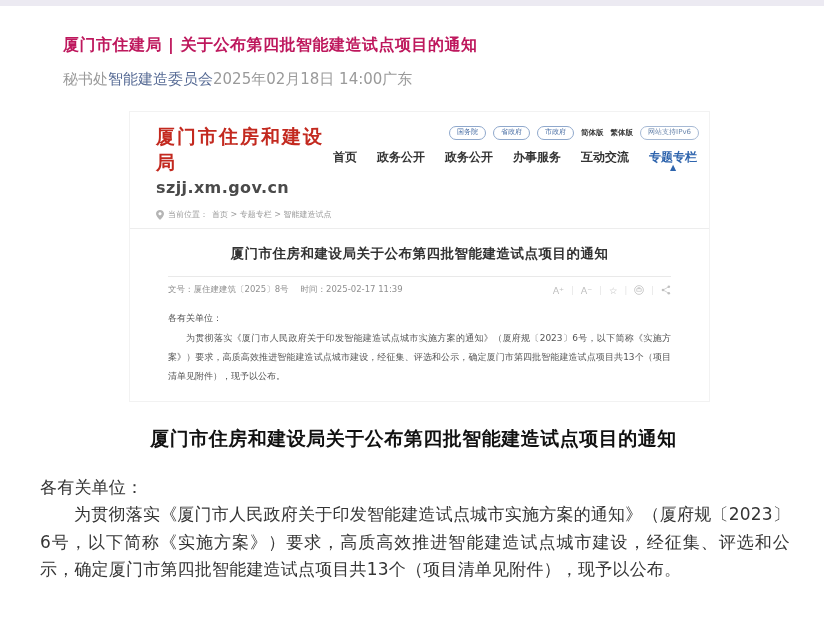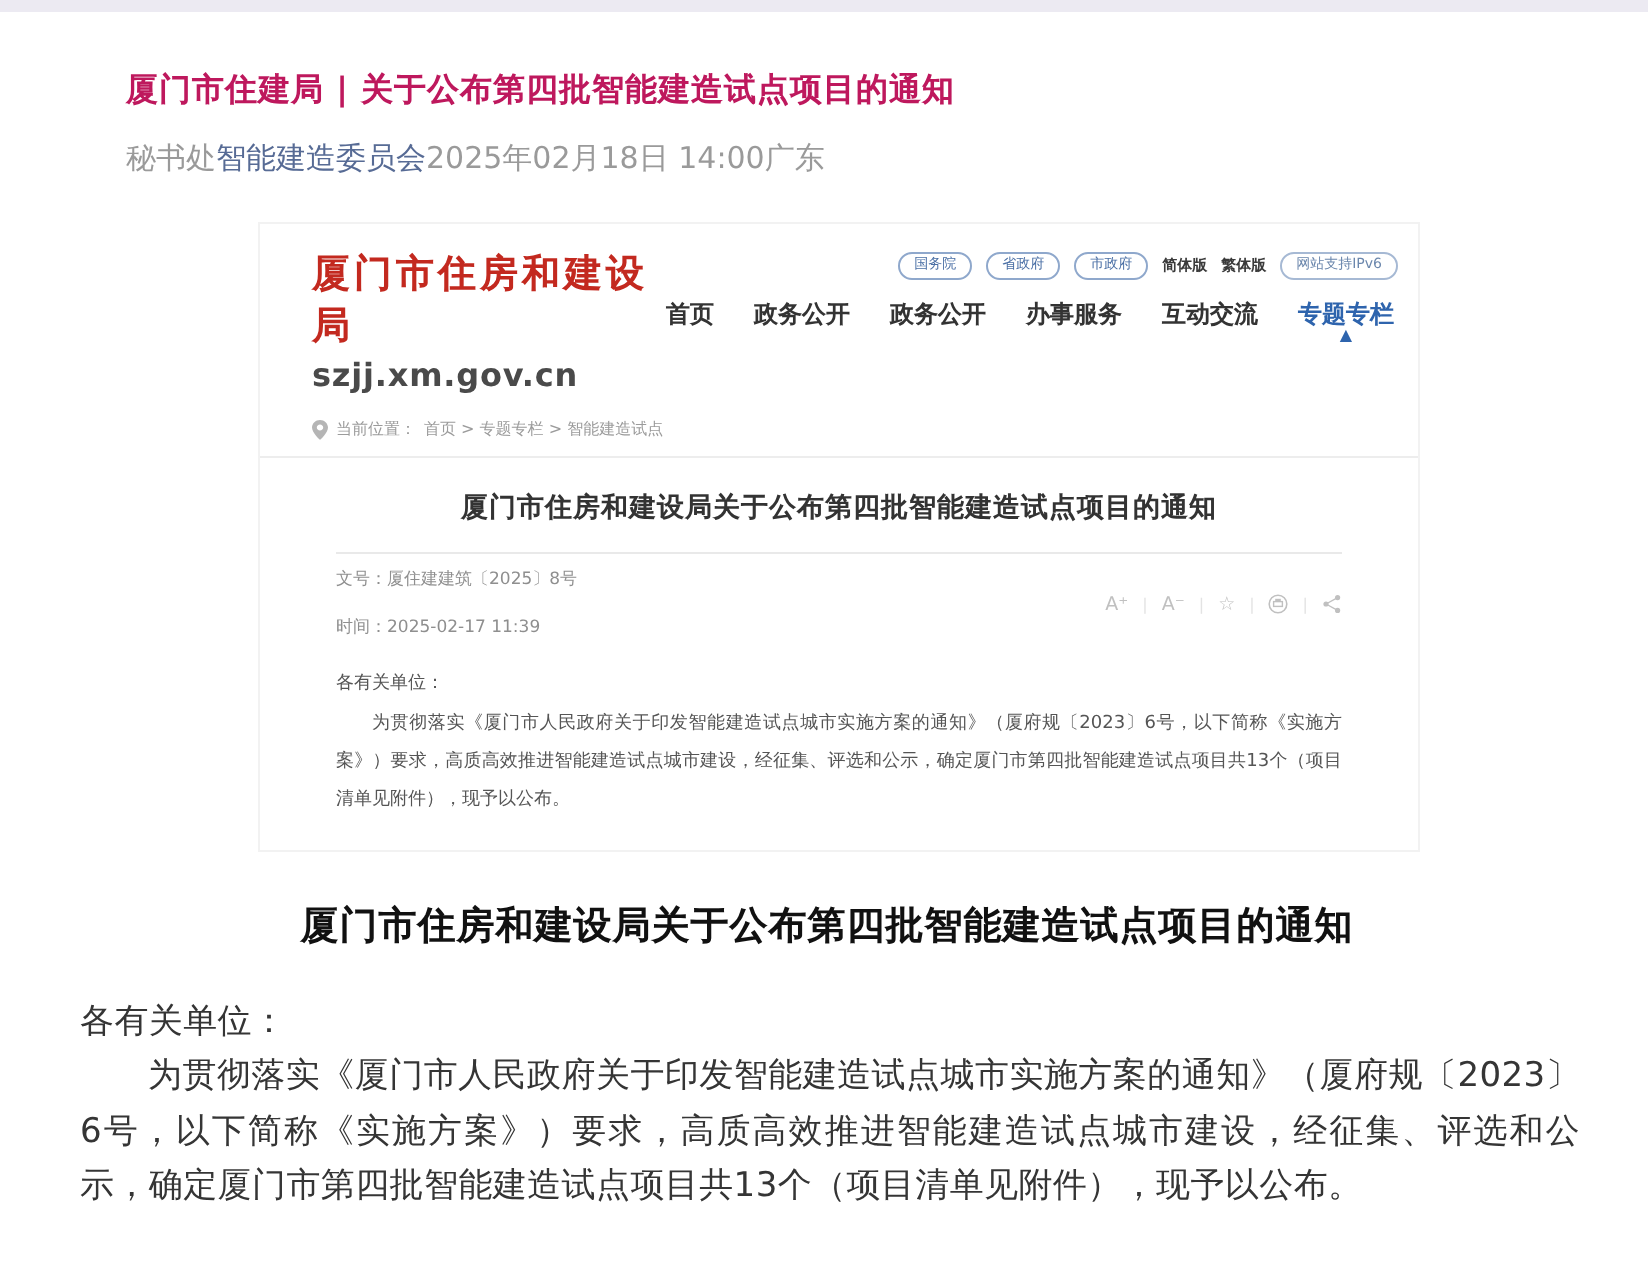--- a/index.html
+++ b/index.html
@@ -31,21 +31,21 @@
   .nav-item.active .caret { position:absolute; left:50%; transform:translateX(-50%);
     top:15px; font-size:8px; color:#2e64ad; line-height:1; }
   .crumbs { display:flex; align-items:center; gap:4px; padding:12px 0 8px 26px;
     font-size:8px; color:#9b9b9b; border-bottom:1px solid #ededed; }
   .crumbs svg { flex:0 0 auto; }
   .doc-area { padding:0 38px 14px 38px; }
   .doc-title { text-align:center; font-size:13.5px; font-weight:bold; color:#333;
     padding:16px 0 13px; letter-spacing:.5px; }
   .doc-rule { border-top:1px solid #e9e9e9; }
   .doc-meta { display:flex; justify-content:space-between; align-items:center; padding:7px 0 6px; }
-  .doc-meta .left { font-size:8.5px; color:#8f8f8f; display:flex; gap:12px;flex-direction:column; }
+  .doc-meta .left { font-size:8.5px; color:#8f8f8f; display:flex; gap:12px; }
   .tools { display:flex; align-items:center; gap:7px; color:#c0c0c0; font-size:9.5px; }
   .tools .sep { color:#e3e3e3; font-size:8px; }
   .doc-body { margin-top:7px; font-size:9px; color:#555; line-height:2.15; text-align:justify; }
   .doc-body p.ind { text-indent:2em; }
 
   
   .main-heading { margin-top:24px; text-align:center; font-size:19px; font-weight:bold;
     color:#111; letter-spacing:.5px; }
   .main-body { padding:22px 34px 0 40px; font-size:17px; color:#353535; line-height:1.62;
     text-align:justify; letter-spacing:.2px; }

